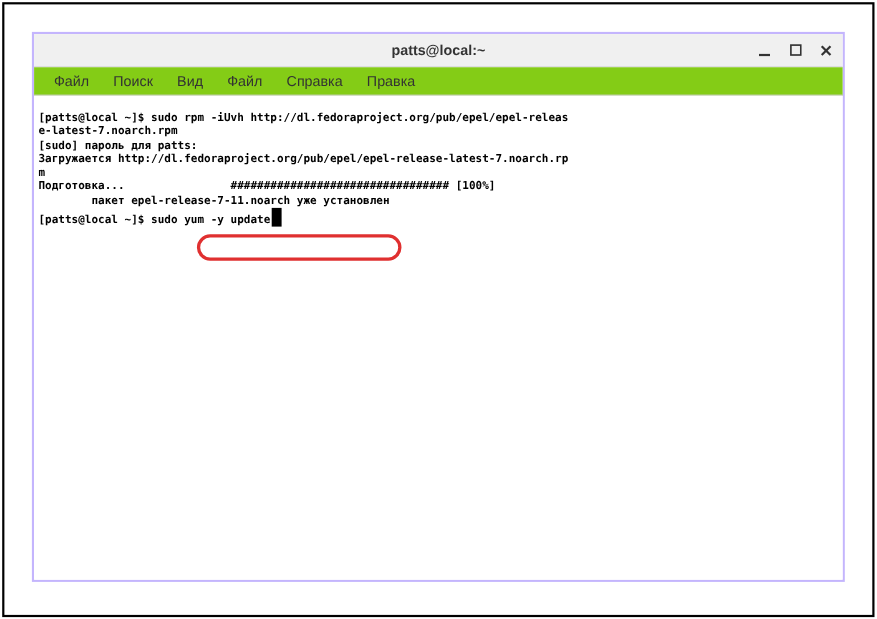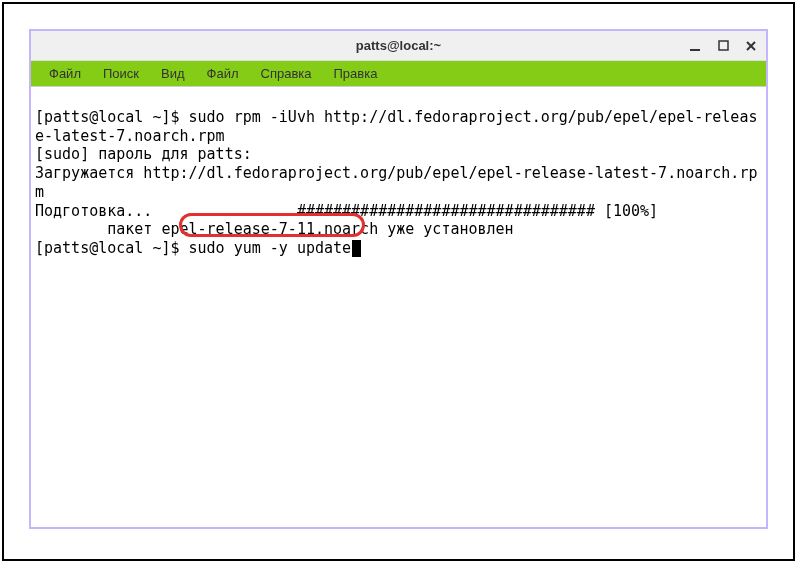--- a/index.html
+++ b/index.html
@@ -79,27 +79,28 @@
       padding: 3px 10px;
       font-size: 13px;
       color: #333;
       cursor: pointer;
     }
     .terminal-body {
       flex: 1;
       background: #fff;
       padding: 2px 4px;
       font-family: "DejaVu Sans Mono", "Courier New", monospace;
-      font-size: 15px;
+      font-size: 10px;
       line-height: 1.25;
       color: #000;
       white-space: pre-wrap;
       word-break: break-all;
       overflow: hidden;
       position: relative;
+      font-weight: bold;
     }
     .term-line {
       display: block;
     }
     .highlight-box {
       position: absolute;
       border: 3px solid #e03030;
       border-radius: 12px;
       pointer-events: none;
     }

